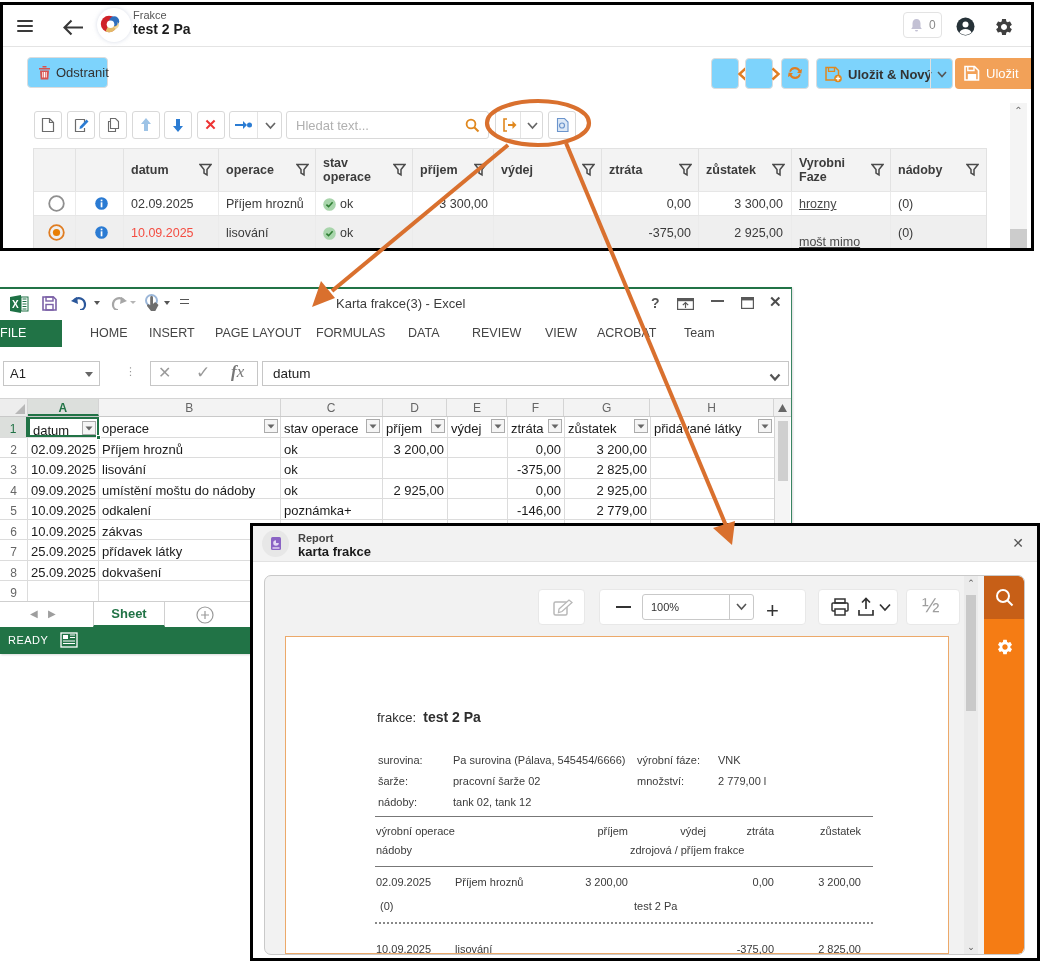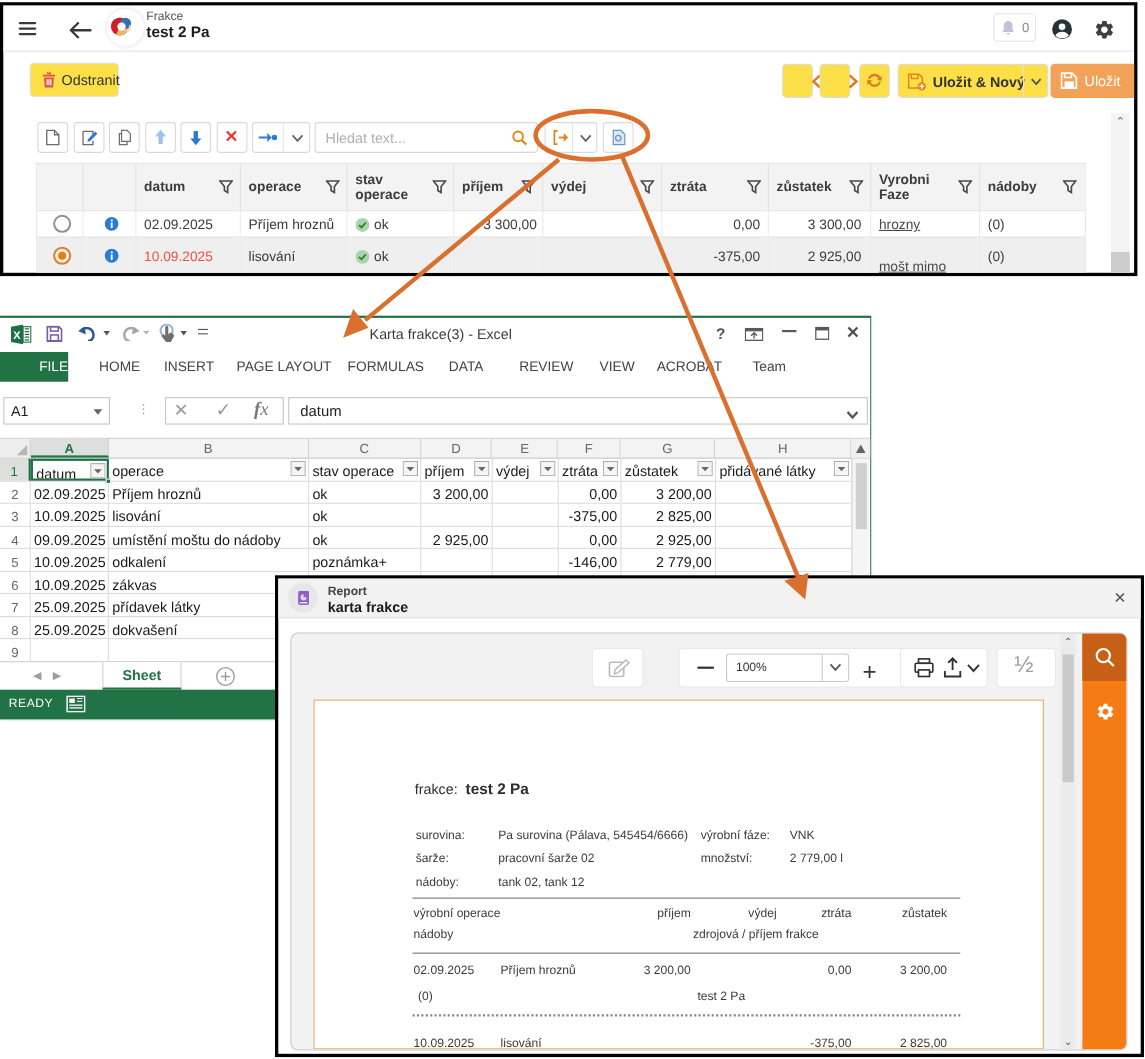--- a/index.html
+++ b/index.html
@@ -8,21 +8,21 @@
 #app { position:absolute; left:0; top:2px; width:1034px; height:249px; border:3px solid #000; background:#fff; overflow:hidden; }
 #topbar { position:absolute; left:0; top:0; width:100%; height:42px; background:#fff; border-bottom:1px solid #e4e4e4; }
 .hamb { position:absolute; left:14px; top:15px; width:16px; height:12px; }
 .hamb div { height:2px; background:#3a3a3a; margin-bottom:3px; border-radius:1px;}
 .logobadge { position:absolute; left:94px; top:3px; width:34px; height:34px; border-radius:50%; background:#fff; box-shadow:0 0 4px rgba(180,190,210,.55); }
 .applbl1 { position:absolute; left:130px; top:4px; font-size:11px; color:#555; }
 .applbl2 { position:absolute; left:130px; top:16px; font-size:14px; font-weight:bold; color:#1c1c1c; }
 .bellbox { position:absolute; left:900px; top:7px; width:39px; height:26px; border:1px solid #e3e3e3; border-radius:4px; }
 .bellbox .n0 { position:absolute; left:25px; top:5px; font-size:12px; color:#8a8a8a; }
 
-.btn { position:absolute; height:31px; border:1px solid #dcdcdc; border-radius:4px; background:#fde047;padding-left:25px; }
+.btn { position:absolute; height:31px; border:1px solid #dcdcdc; border-radius:4px; background:#7dd3fc;padding-left:25px; }
 #odstr { left:24px; top:52px; width:81px; }
 #odstr span { position:absolute; left:28px; top:7px; font-size:13px; color:#333; }
 .navb { top:53px; width:28px; text-align:center; color:#e07d22; font-size:16px; font-weight:bold; line-height:28px;}
 #savenew { left:813px; top:53px; width:137px;font-weight:bold; }
 #savenew .t { position:absolute; left:31px; top:8px; font-size:13px; color:#333; }
 #savenew .dd { position:absolute; right:0; top:0; width:22px; height:29px; border-left:1px solid #e0e0e0; color:#555; text-align:center; }
 #saveb { position:absolute; left:952px; top:53px; width:79px; height:31px; background:#f2a158; border:none; border-radius:4px; }
 #saveb .t { position:absolute; left:31px; top:8px; font-size:13px; color:#fff; }
 
 .tbtn { position:absolute; top:106px; width:28px; height:28px; border:1px solid #d9d9d9; border-radius:3px; background:#fff; }
@@ -35,21 +35,21 @@
 .funnel { position:absolute; right:6px; top:50%; margin-top:-7px; }
 .grow { display:flex; border-top:1px solid #e6e6e6; }
 .grow .c { border-right:1px solid #ebebeb; position:relative; padding:5px 6px 0 7px; }
 .r { text-align:right; }
 #scrollv { position:absolute; right:4px; top:98px; width:17px; height:146px; background:#f4f4f4; }
 #scrollv .thumb { position:absolute; left:0; bottom:0; width:17px; height:20px; background:#ccc; }
 
 #excel { position:absolute; left:0; top:287px; width:792px; height:367px; background:#fff; border-top:2px solid #217346; border-right:1px solid #3a8563; box-shadow:1px 1px 2px rgba(0,0,0,.15); font-size:13px; color:#444;}
 .xtabs { position:absolute; left:0; top:31px; width:100%; height:27px; }
 .xtabs span { position:absolute; top:6px; font-size:12.5px; color:#444; }
-.filetab { position:absolute; left:0; top:31px; width:62px; height:27px; background:#217346; color:#fff; text-align:right; font-size:12.5px; line-height:27px; }
+.filetab { position:absolute; left:0; top:31px; width:62px; height:27px; background:#217346; color:#fff; text-align:left; font-size:12.5px; line-height:27px; }
 .fbar { position:absolute; left:0; top:71px; width:100%; height:28px; }
 .fbox { position:absolute; border:1px solid #c6c6c6; background:#fff; height:25px; top:1px;}
 .xghead { position:absolute; left:0; top:109px; width:100%; height:19px; display:flex; background:#f3f3f3; border-top:1px solid #d4d4d4; border-bottom:1px solid #c9c9c9; }
 .xghead .ch { border-right:1px solid #d4d4d4; text-align:center; font-size:12px; color:#666; line-height:18px;}
 .xrow { display:flex; height:20.5px; border-bottom:1px solid #dcdcdc; font-size:13px; color:#1a1a1a;}
 .xrow .xc { border-right:1px solid #dcdcdc; padding:3px 3px 0 3px; white-space:nowrap; overflow:hidden; line-height:18px;}
 .xgut { text-align:center; color:#666; font-size:12px; }
 .sheetbar { position:absolute; left:0; top:312px; width:100%; height:26px; background:#fff; border-top:1px solid #cfcfcf; }
 .statusbar { position:absolute; left:0; top:338px; width:100%; height:27px; background:#217346; color:#fff; font-size:11px; }
 
@@ -551,21 +551,21 @@
     <div class="x">✕</div>
   </div>
   <div id="viewer">
 
     <div class="card" style="left:273px; width:47px;">
       <svg style="position:absolute;left:14px;top:9px" width="20" height="17" viewBox="0 0 20 17">
           <rect x="1" y="3" width="13" height="13" rx="1.5" fill="none" stroke="#b8b8b8" stroke-width="1.5"></rect>
           <path d="M6 10 L16 1 L19 3.5 L9 12.5 L5.5 13.5 Z" fill="#fff" stroke="#b8b8b8" stroke-width="1.3"></path>
         </svg>
     </div>
-    <div class="card" style="left:352px; width:207px;text-decoration:underline;">
+    <div class="card" style="left:334px; width:207px;text-decoration:underline;">
       <div style="position:absolute;left:16px;top:16px;width:15px;border-top:2.5px solid #333;"></div>
       <div style="position:absolute;left:42px;top:4px;width:112px;height:26px;border:1px solid #c9c9c9;border-radius:3px;background:#fff;">
         <span style="position:absolute;left:8px;top:6px;font-size:11px;color:#333;">100%</span>
         <div style="position:absolute;right:0;top:0;width:24px;height:24px;border-left:1px solid #c9c9c9;"><svg style="margin:8px 0 0 6px" width="11" height="8" viewBox="0 0 11 8">
               <path d="M1 1 L5.5 6 L10 1" fill="none" stroke="#555" stroke-width="1.6"></path>
             </svg></div>
       </div>
       <div style="position:absolute;left:166px;top:8px;font-size:22px;color:#333;font-weight:400;">+</div>
     </div>
     <div class="card" style="left:553px; width:80px;">

